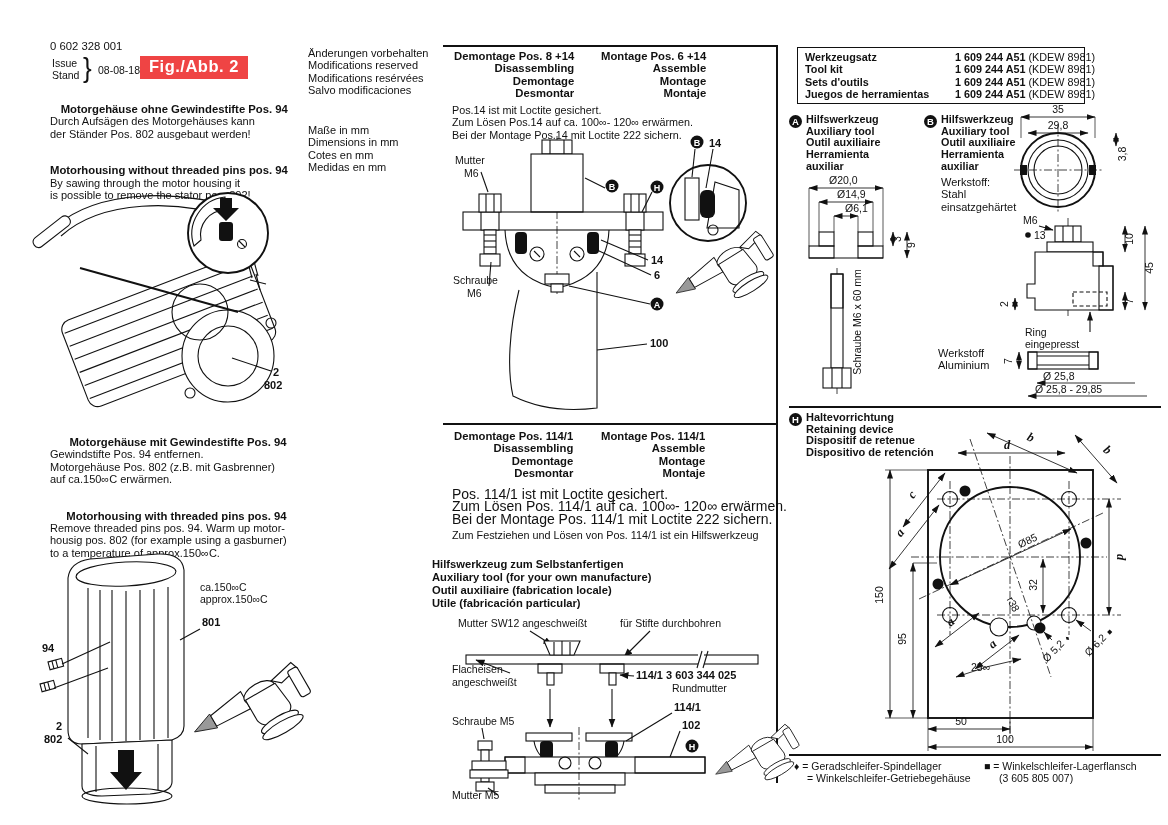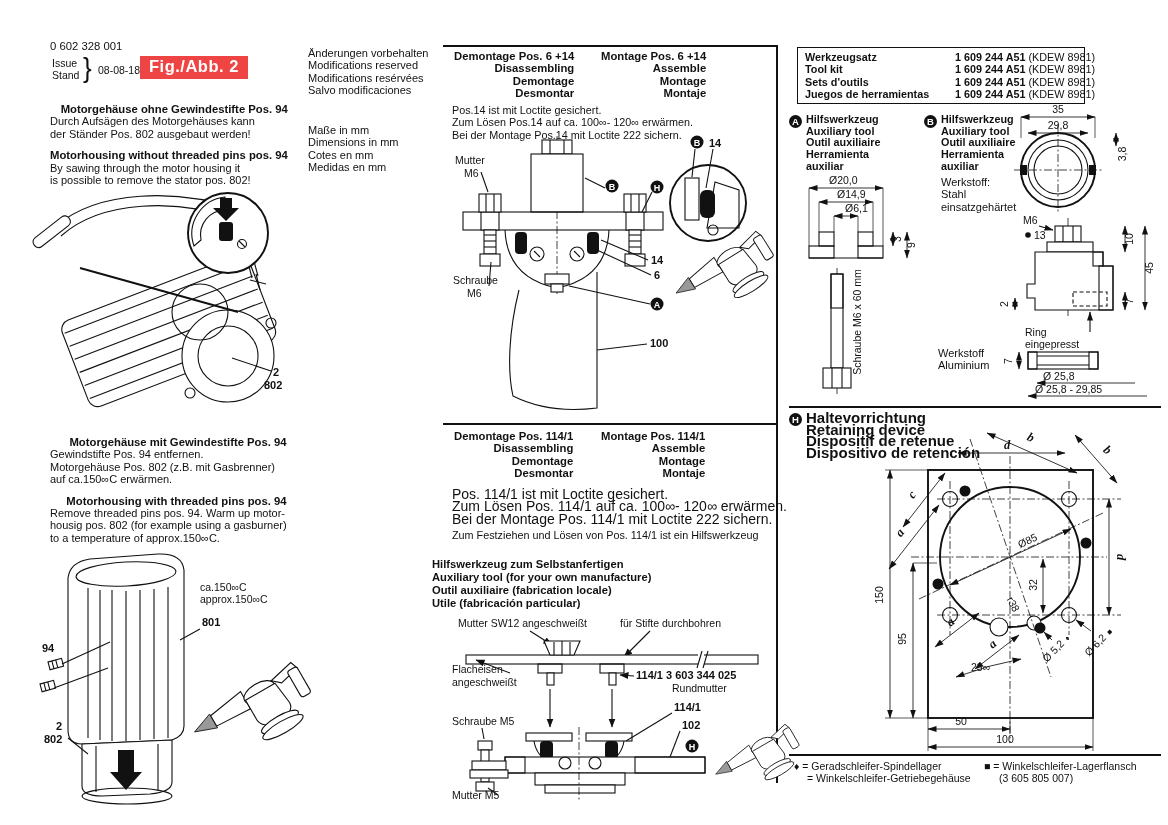--- a/index.html
+++ b/index.html
@@ -1,21 +1,21 @@
 <!DOCTYPE html>
 <html><head>
 <meta charset="utf-8">
 <style>
   html,body{margin:0;padding:0;background:#e8e8e8;}
   .page{position:relative;width:1168px;height:825px;background:#fff;overflow:hidden;
         font-family:"Liberation Sans",sans-serif;color:#111;}
   .t{position:absolute;font-size:11px;line-height:12.4px;white-space:nowrap;color:#111;}
   .b{font-weight:bold;}
   .fs115{font-size:11.3px;text-align:right;}
-  .gap{margin-top:9px;}
+  .gap{margin-top:24px;}
   .figbox{position:absolute;background:#ef4444;color:#fff;font-weight:bold;font-size:16.5px;
           padding:1px 9px 3px 9px;letter-spacing:0.5px;}
   .brace{position:absolute;font-size:26px;font-weight:400;transform:scaleY(1.05);}
   .hr{position:absolute;background:#111;height:2px;}
   .vr{position:absolute;background:#111;width:1.5px;}
   .badge{position:absolute;width:13px;height:13px;border-radius:50%;background:#111;color:#fff;
          font-size:9.5px;font-weight:bold;text-align:center;line-height:13.5px;}
   .toolkit{position:absolute;left:797px;top:47px;width:288px;height:57px;border:1.5px solid #111;
            padding:3px 0 0 7px;box-sizing:border-box;}
   .tk-row{font-size:10.8px;line-height:12.3px;white-space:nowrap;}
@@ -86,21 +86,21 @@
     <div>Medidas en mm</div>
   </div>
 
   <div class="hr" style="left:443px;top:45px;width:333px"></div>
   <div class="hr" style="left:443px;top:423px;width:333px"></div>
   <div class="vr" style="left:776px;top:45px;height:738px"></div>
   <div class="hr" style="left:789px;top:406px;width:372px;height:1.5px"></div>
   <div class="hr" style="left:789px;top:754px;width:372px;height:1.5px"></div>
 
   <div class="t b fs115" style="left:454px;top:50px">
-    <div>Demontage Pos. 6 +14</div>
+    <div>Demontage Pos. 8 +14</div>
     <div>Disassembling</div>
     <div>Demontage</div>
     <div>Desmontar</div>
   </div>
   <div class="t b fs115" style="left:601px;top:50px">
     <div>Montage Pos. 6 +14</div>
     <div>Assemble</div>
     <div>Montage</div>
     <div>Montaje</div>
   </div>
@@ -165,21 +165,21 @@
     <div>Werkstoff:</div>
     <div>Stahl</div>
     <div>einsatzgehärtet</div>
   </div>
   <div class="t" style="left:938px;top:347px">
     <div>Werkstoff</div>
     <div>Aluminium</div>
   </div>
 
   <div class="badge" style="left:789px;top:413px">H</div>
-  <div class="t b" style="left:806px;top:412px;font-size:15px;line-height:11.7px">
+  <div class="t b" style="left:806px;top:412px;font-size:11px;line-height:11.7px">
     <div>Haltevorrichtung</div>
     <div>Retaining device</div>
     <div>Dispositif de retenue</div>
     <div>Dispositivo de retención</div>
   </div>
 
   <div class="t" style="left:794px;top:760px;font-size:10.5px">
     <div><span>♦</span> <span>= Geradschleifer-Spindellager</span></div>
     <div style="margin-left:13px">= Winkelschleifer-Getriebegehäuse</div>
   </div>

